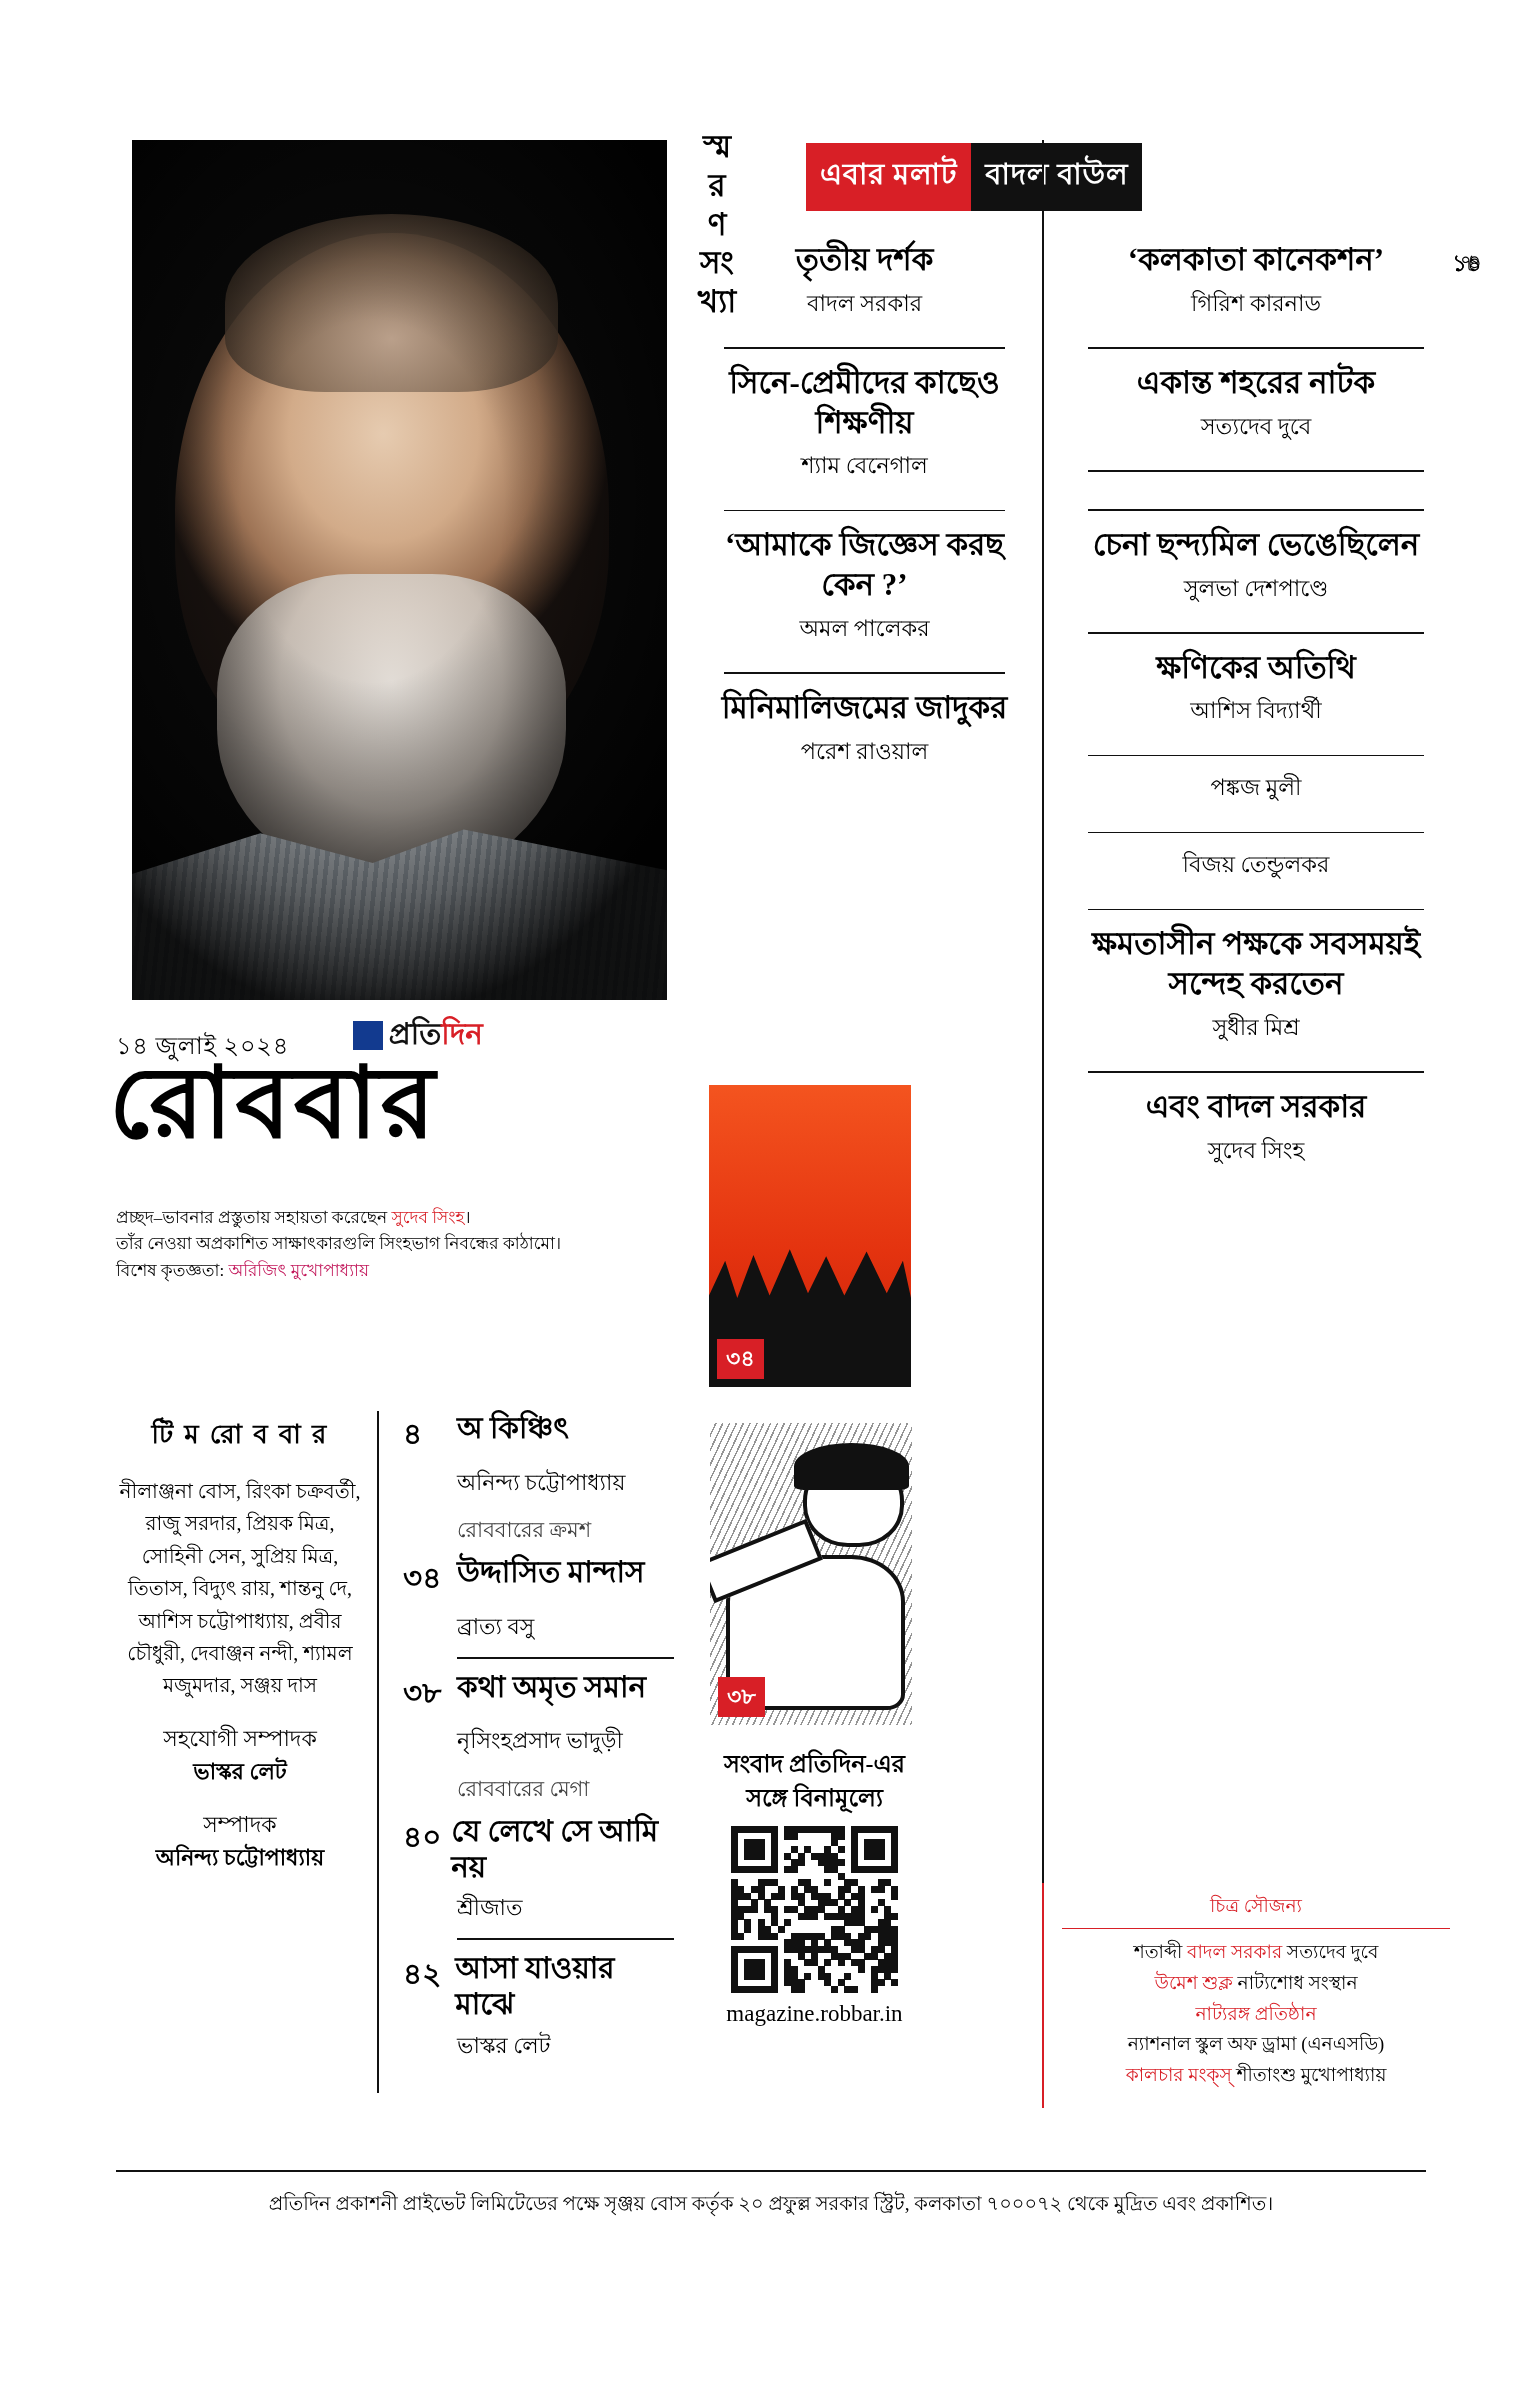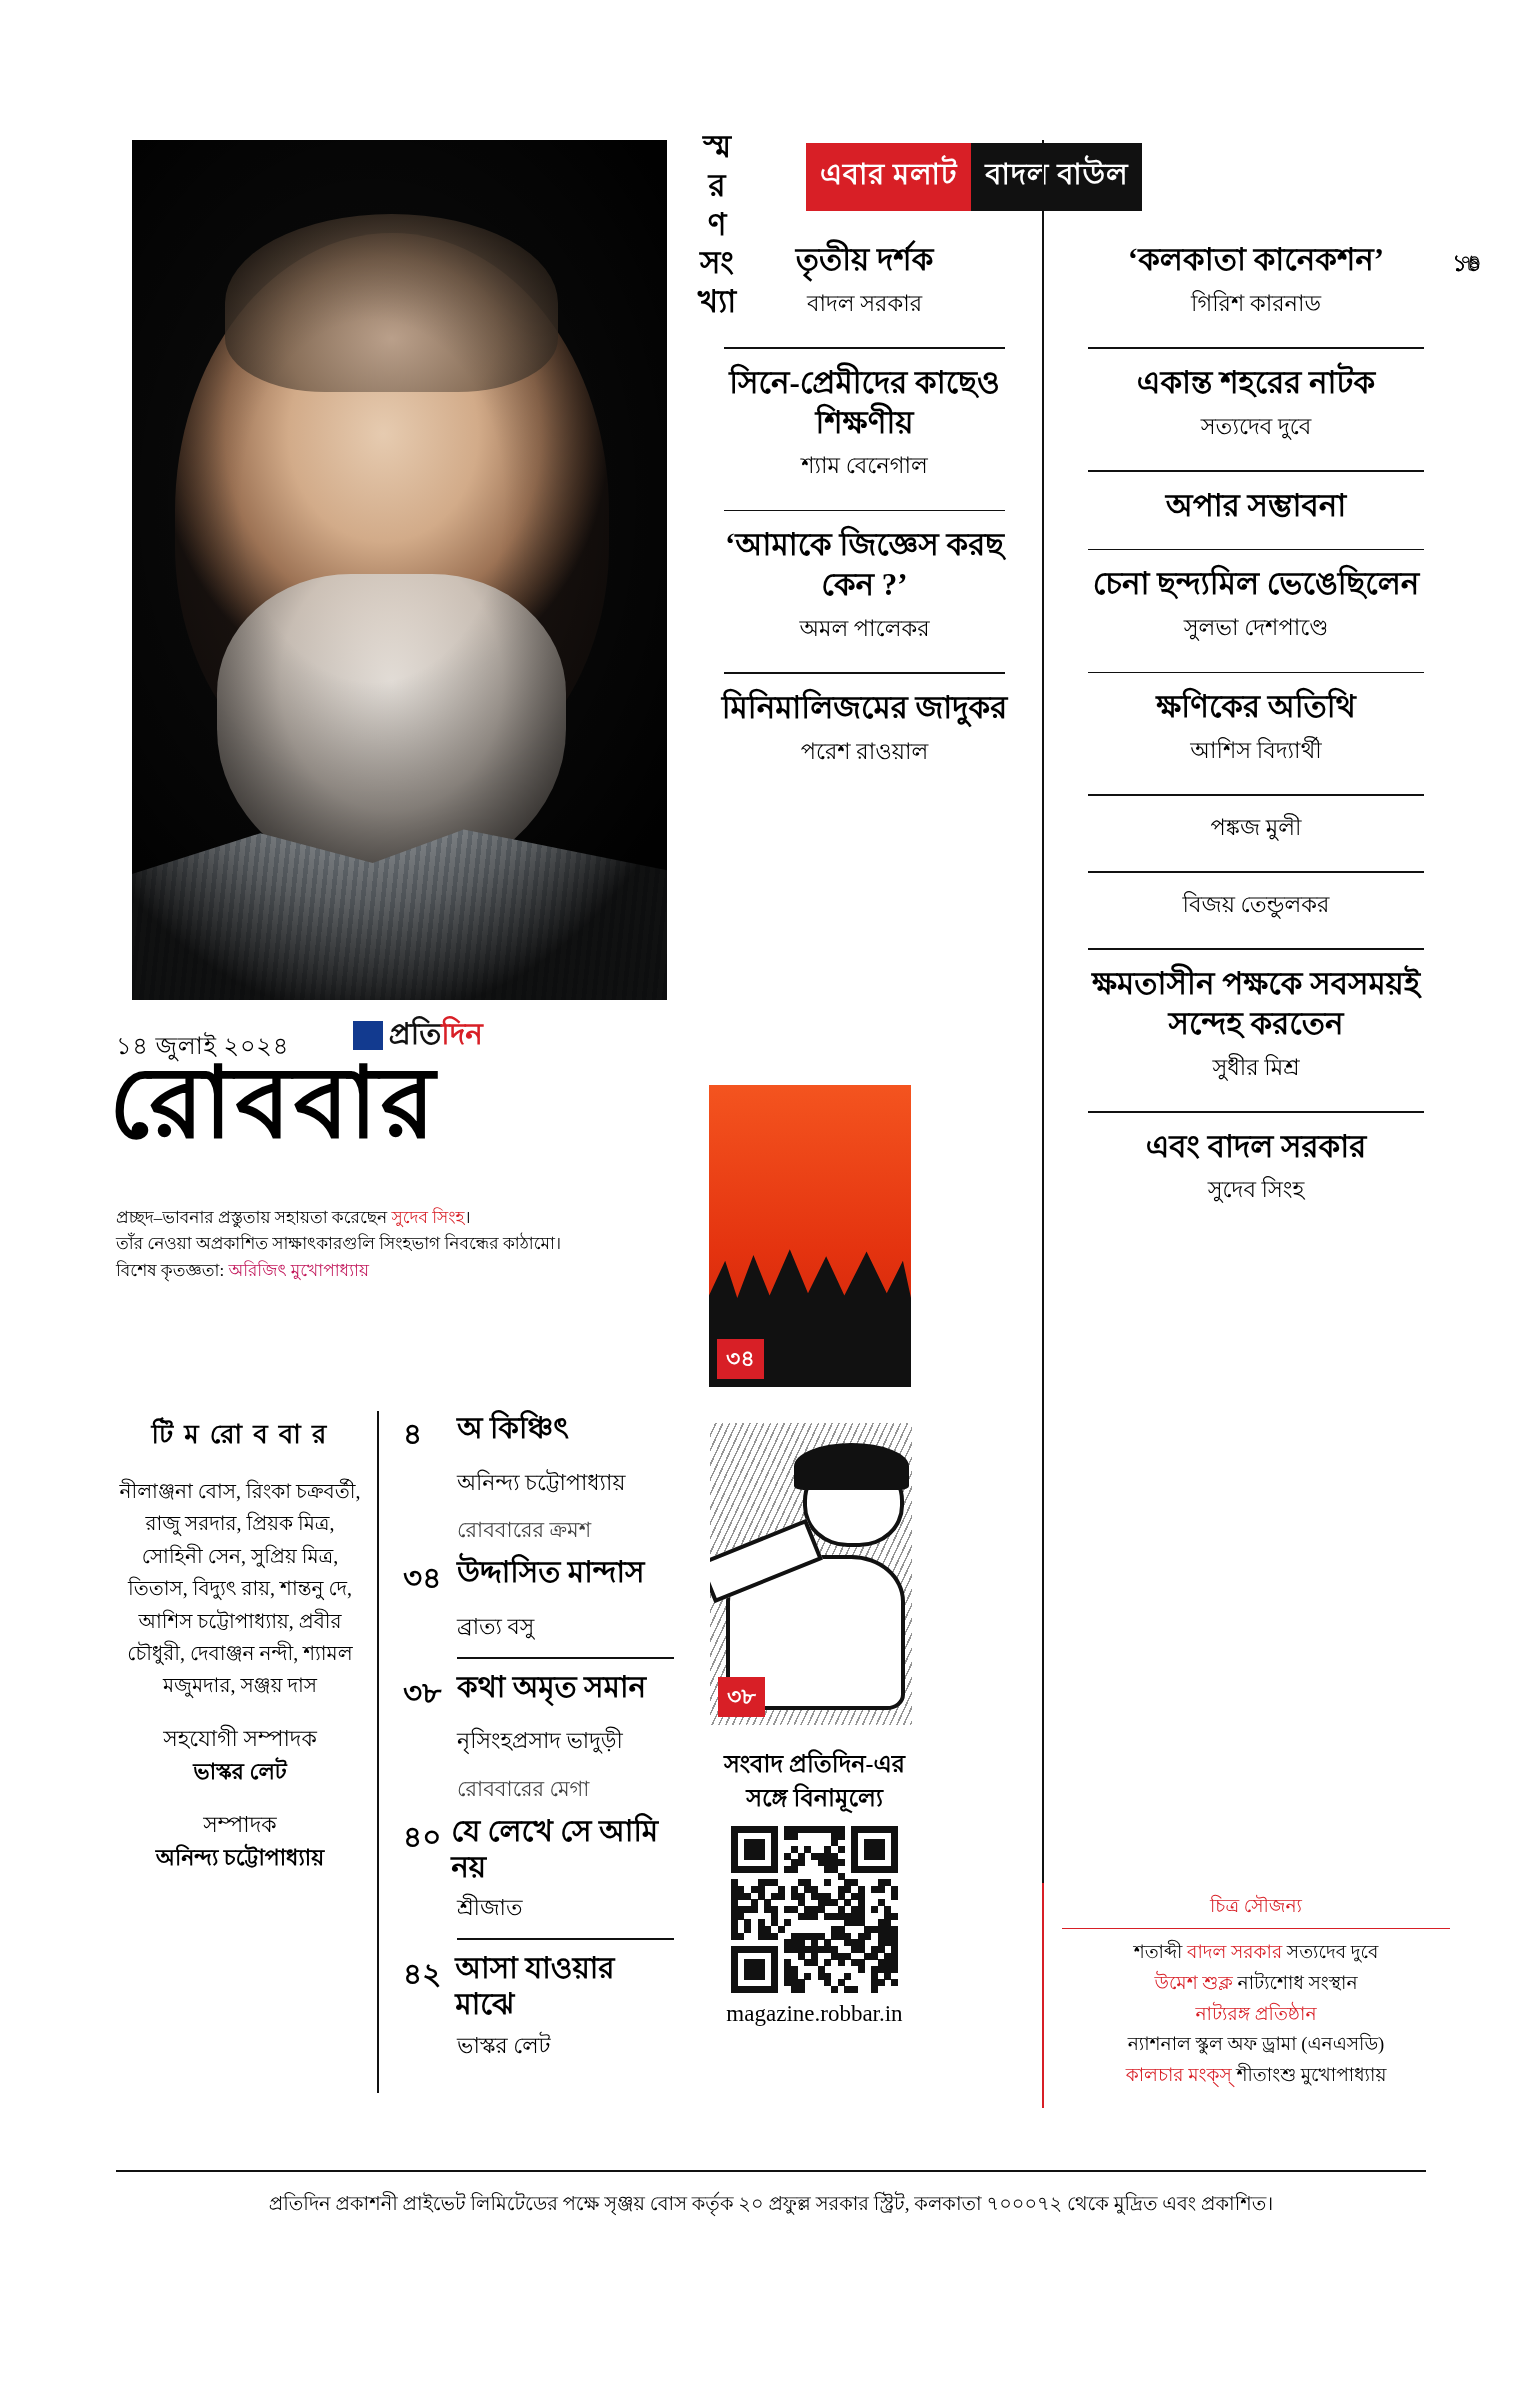--- a/index.html
+++ b/index.html
@@ -164,21 +164,20 @@
       <div class="page">১৬</div>
     </div>
     <div class="hr"></div>
     <div class="entry">
       <div class="title">একান্ত শহরের নাটক</div>
       <div class="author">সত্যদেব দুবে</div>
       <div class="page">১৯</div>
     </div>
     <div class="hr"></div>
     <div class="entry">
-      <div class="title">অপার সম্ভাবনা</div>
       <div class="page">২১</div>
     </div>
     <div class="hr"></div>
     <div class="entry">
       <div class="title">চেনা ছন্দ্যমিল ভেঙেছিলেন</div>
       <div class="author">সুলভা দেশপাণ্ডে</div>
       <div class="page">২২</div>
     </div>
     <div class="hr"></div>
     <div class="entry">

